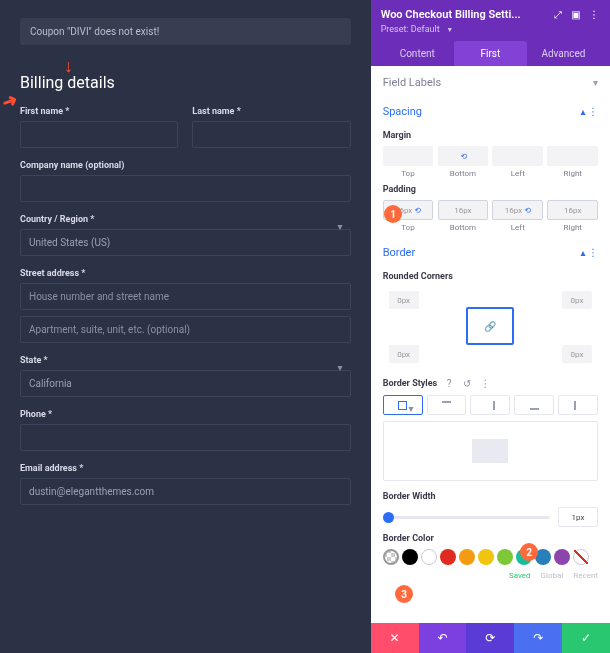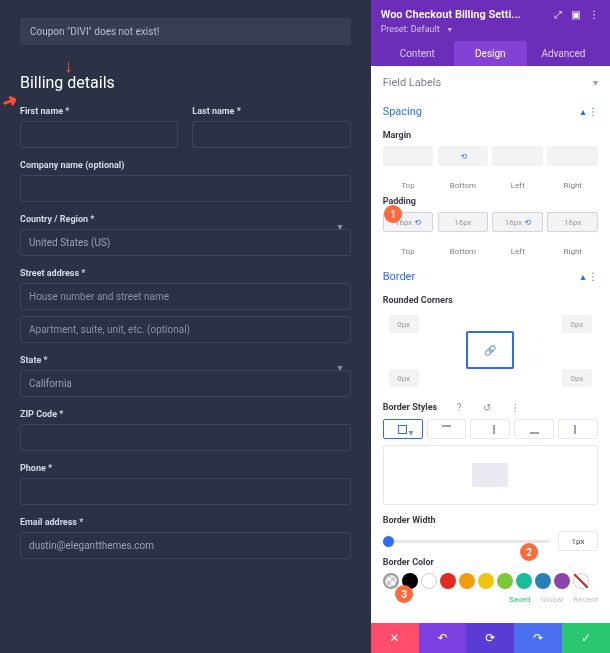--- a/index.html
+++ b/index.html
@@ -32,26 +32,26 @@
 .sect{display:flex;align-items:center;justify-content:space-between;padding:10px 0 6px;cursor:pointer}
 .sect .t{font-size:11px;color:#7d7d93}
 .sect.open .t{color:#2d6df6}
 .chev{color:#9aa0b5;font-size:10px}
 .sub{font-size:9px;font-weight:700;color:#3a3a4a;margin:6px 0}
 .grid4{display:flex;gap:2%;margin-bottom:4px}
 .cell{flex:1;text-align:center}
 .box{height:20px;background:#f3f3f6;border-radius:2px;font-size:8px;color:#999;display:flex;align-items:center;justify-content:center}
 .box.b{border:1px solid #d0d4e0}
 .box .lk{color:#2d6df6;font-size:8px;margin-left:2px}
-.cap{font-size:8px;color:#7b7e8e;margin-top:15px}
+.cap{font-size:8px;color:#7b7e8e;margin-top:3px}
 .corner{position:relative;height:80px;margin:6px 0}
 .cpx{position:absolute;width:30px;height:18px;background:#f3f3f6;border-radius:2px;font-size:8px;color:#999;display:flex;align-items:center;justify-content:center}
 .cpx.tl{top:4px;left:6px}.cpx.tr{top:4px;right:6px}.cpx.bl{bottom:4px;left:6px}.cpx.br{bottom:4px;right:6px}
 .cctr{position:absolute;top:20px;left:50%;transform:translateX(-50%);width:48px;height:38px;border:2px solid #2d6df6;border-radius:2px;display:flex;align-items:center;justify-content:center;color:#2d6df6;font-size:10px}
-.bst{display:flex;align-items:center;gap:16px;margin:10px 0 6px}
+.bst{display:flex;align-items:center;gap:6px;margin:10px 0 6px}
 .bst .sub{margin:0}
 .bst .ic{color:#8b8ea0;font-size:10px}
 .bso{display:flex;gap:4px;margin-bottom:6px}
 .bo{flex:1;height:20px;border:1px solid #e6e7ee;border-radius:2px;display:flex;align-items:center;justify-content:center;cursor:pointer}
 .bo.sel{border-color:#2d6df6}
 .bo span{width:9px;height:9px;border:1px solid #9aa0b5}
 .bo.sel span{border-color:#2d6df6}
 .pv{height:60px;border:1px solid #e6e7ee;border-radius:2px;display:flex;align-items:center;justify-content:center;margin-bottom:10px}
 .pv span{width:36px;height:24px;background:#e9eaf1}
 .slrow{display:flex;align-items:center;gap:8px;margin-bottom:0}
@@ -85,40 +85,39 @@
     <div class="fld"><label class="lbl">First name *</label><input class="inp" style=""></div>
     <div class="fld"><label class="lbl">Last name *</label><input class="inp" style=""></div>
   </div>
   <div class="fld"><label class="lbl">Company name (optional)</label><input class="inp" style=""></div>
   <div class="fld sel"><label class="lbl">Country / Region *</label><input class="inp" readonly="" value="United States (US)" style=""></div>
   <div class="fld"><label class="lbl">Street address *</label>
     <input class="inp sm" placeholder="House number and street name" style="">
     <input class="inp" placeholder="Apartment, suite, unit, etc. (optional)" style="">
   </div>
   <div class="fld sel"><label class="lbl">State *</label><input class="inp" readonly="" value="California" style=""></div>
-  <div class="fld"><label class="lbl">ZIP Code *</label><input class="inp" style=""></div>
   <div class="fld"><label class="lbl">Phone *</label><input class="inp" style=""></div>
   <div class="fld"><label class="lbl">Email address *</label><input class="inp" value="dustin@elegantthemes.com" style=""></div>
 </div>
 
 <div class="right">
   <div class="rhead">
     <div class="rtitle">
       <h3>Woo Checkout Billing Setti...</h3>
       <span class="ic">⤢</span>
       <span class="ic">▣</span>
       <span class="ic">⋮</span>
     </div>
     <div class="preset">
         <span>Preset: Default</span>
         <span class="ic">▾</span>
       </div>
     <div class="tabs">
       <div class="tab">Content</div>
-      <div class="tab active">Design</div>
+      <div class="tab active">First</div>
       <div class="tab">Advanced</div>
     </div>
   </div>
   <div class="panel">
     <div class="sect">
         <span class="t">Field Labels</span>
         <span class="chev">▾</span>
       </div>
     <div class="sect open">
         <span class="t">Spacing</span>

